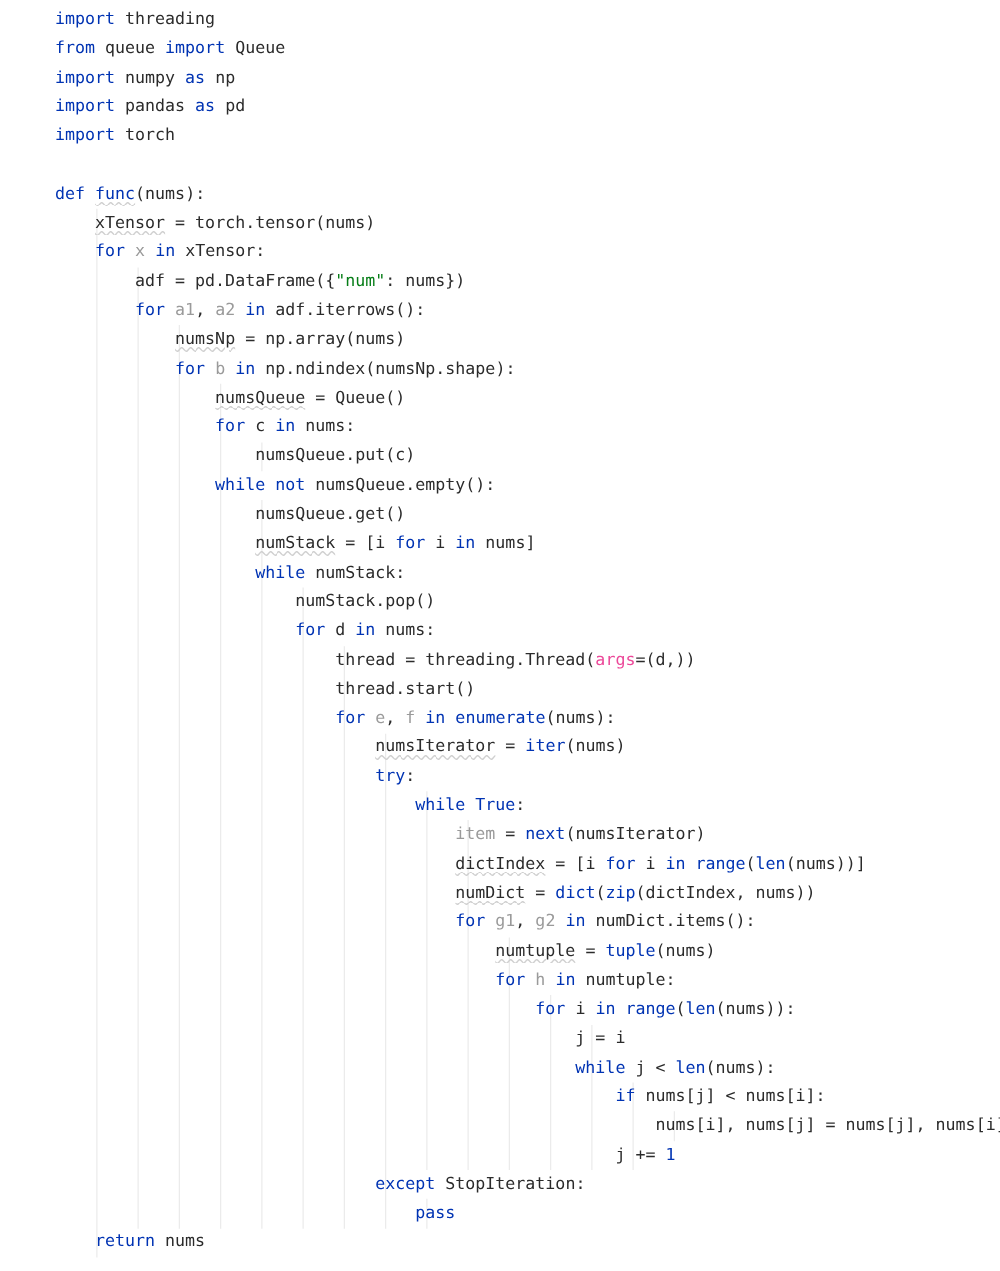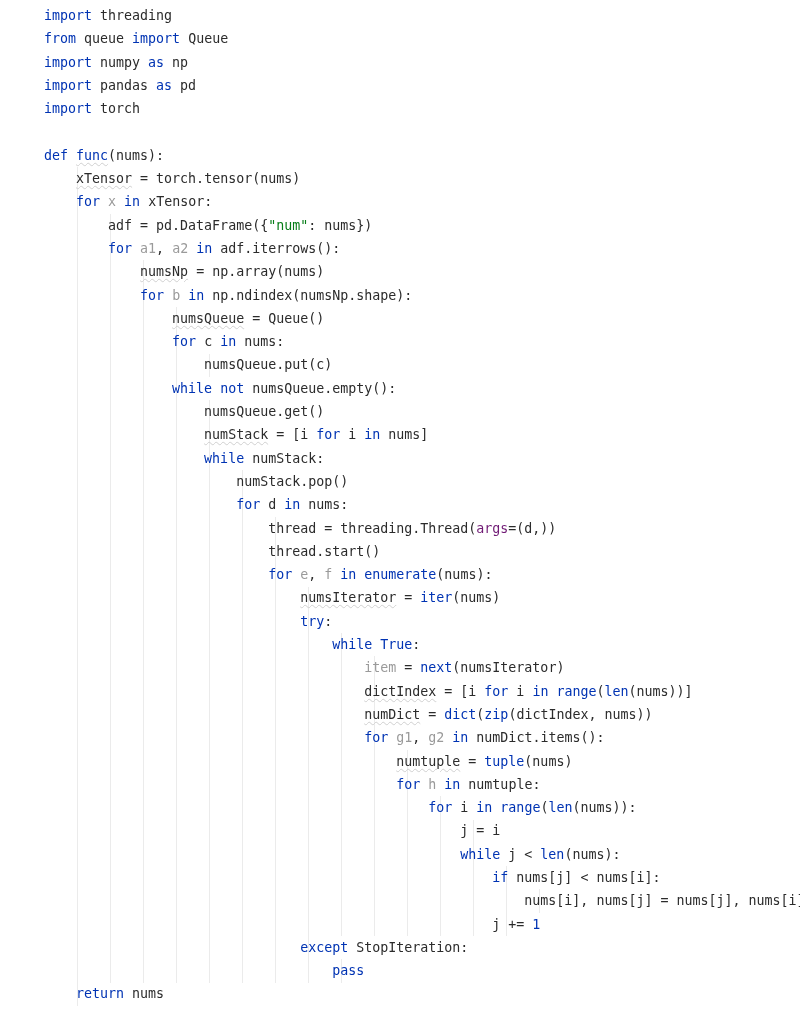--- a/index.html
+++ b/index.html
@@ -54,21 +54,21 @@
   .line {
     height: 23.3px;
     white-space: pre;
   }
 
   
   .kw   { color: #0033b3; }            
   .id   { color: #2b2b2b; }            
   .str  { color: #067d17; }            
   .unu  { color: #9a9a9a; }            
-  .kwarg{ color: #701a75; }            
+  .kwarg{ color: #ec4899; }            
 
   
   .sq {
     text-decoration: underline;
     text-decoration-style: wavy;
     text-decoration-color: #d0d0d0;
     text-decoration-thickness: 1px;
     text-underline-offset: 2px;
     text-align: right;
   }

